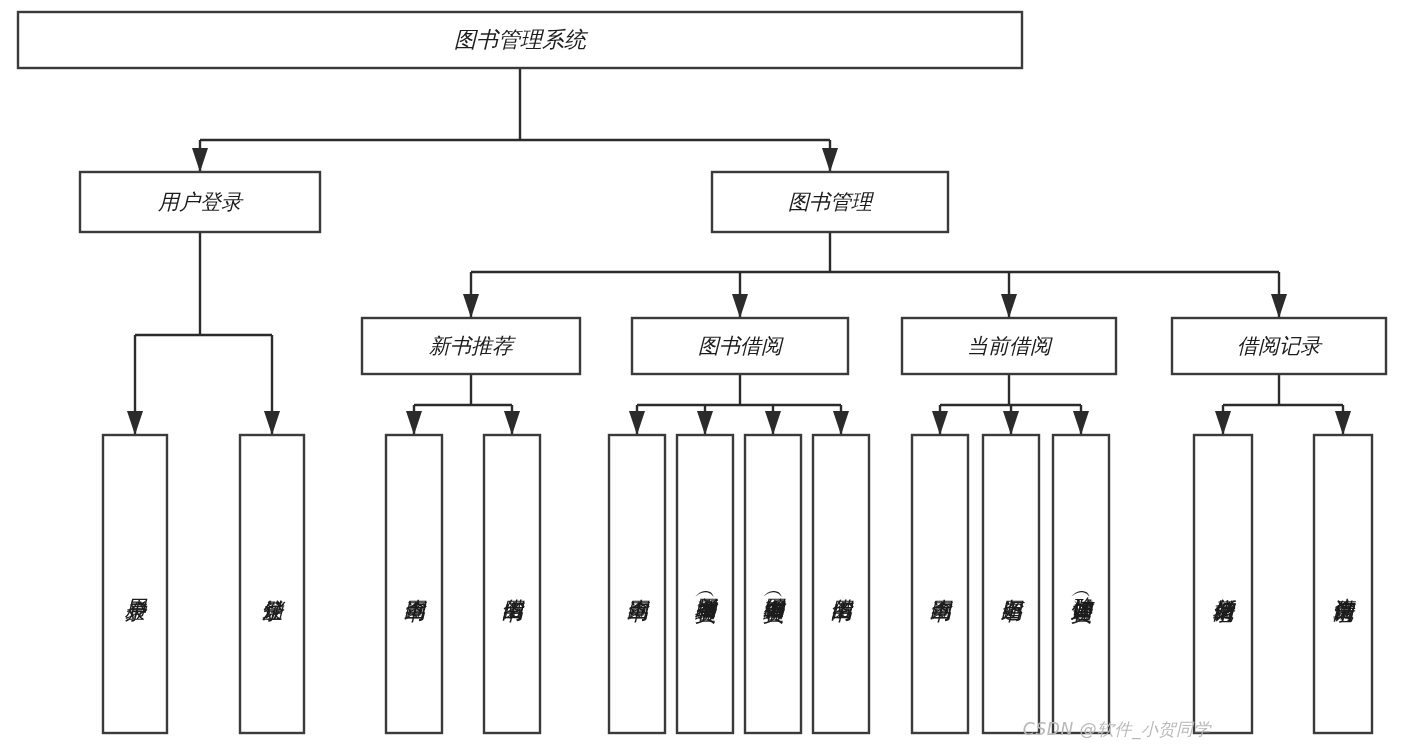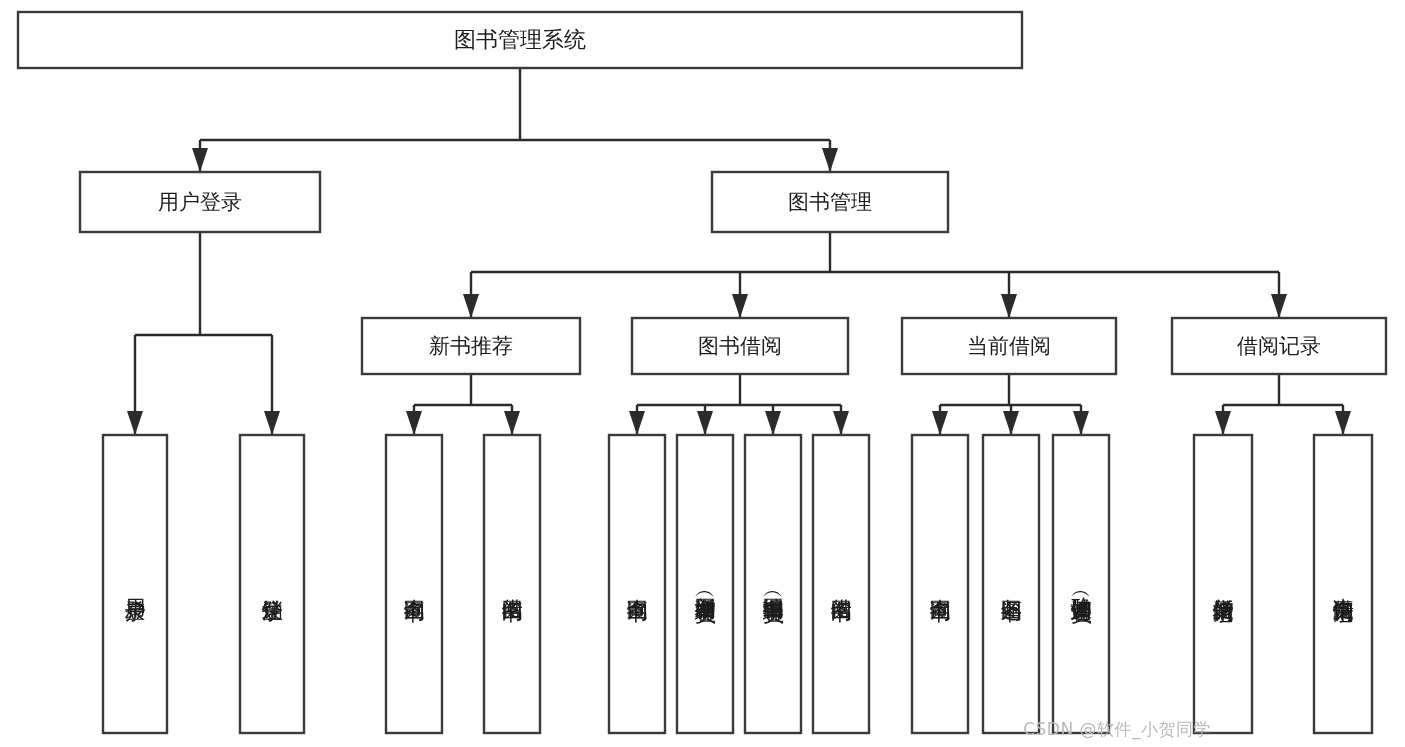--- a/index.html
+++ b/index.html
@@ -12,20 +12,21 @@
     font-family: "DejaVu Sans", "Liberation Sans", sans-serif;
     width: 1405px;
     height: 747px;
     overflow: hidden;
   }
   #diagram-root {
     position: relative;
     width: 1225px;
     height: 747px;
     background: #ffffff;
+    font-style: italic;
   }
   svg#tree-svg {
     position: absolute;
     left: 0;
     top: 0;
     width: 1405px;
     height: 747px;
     display: block;
   }
   .node-box {

